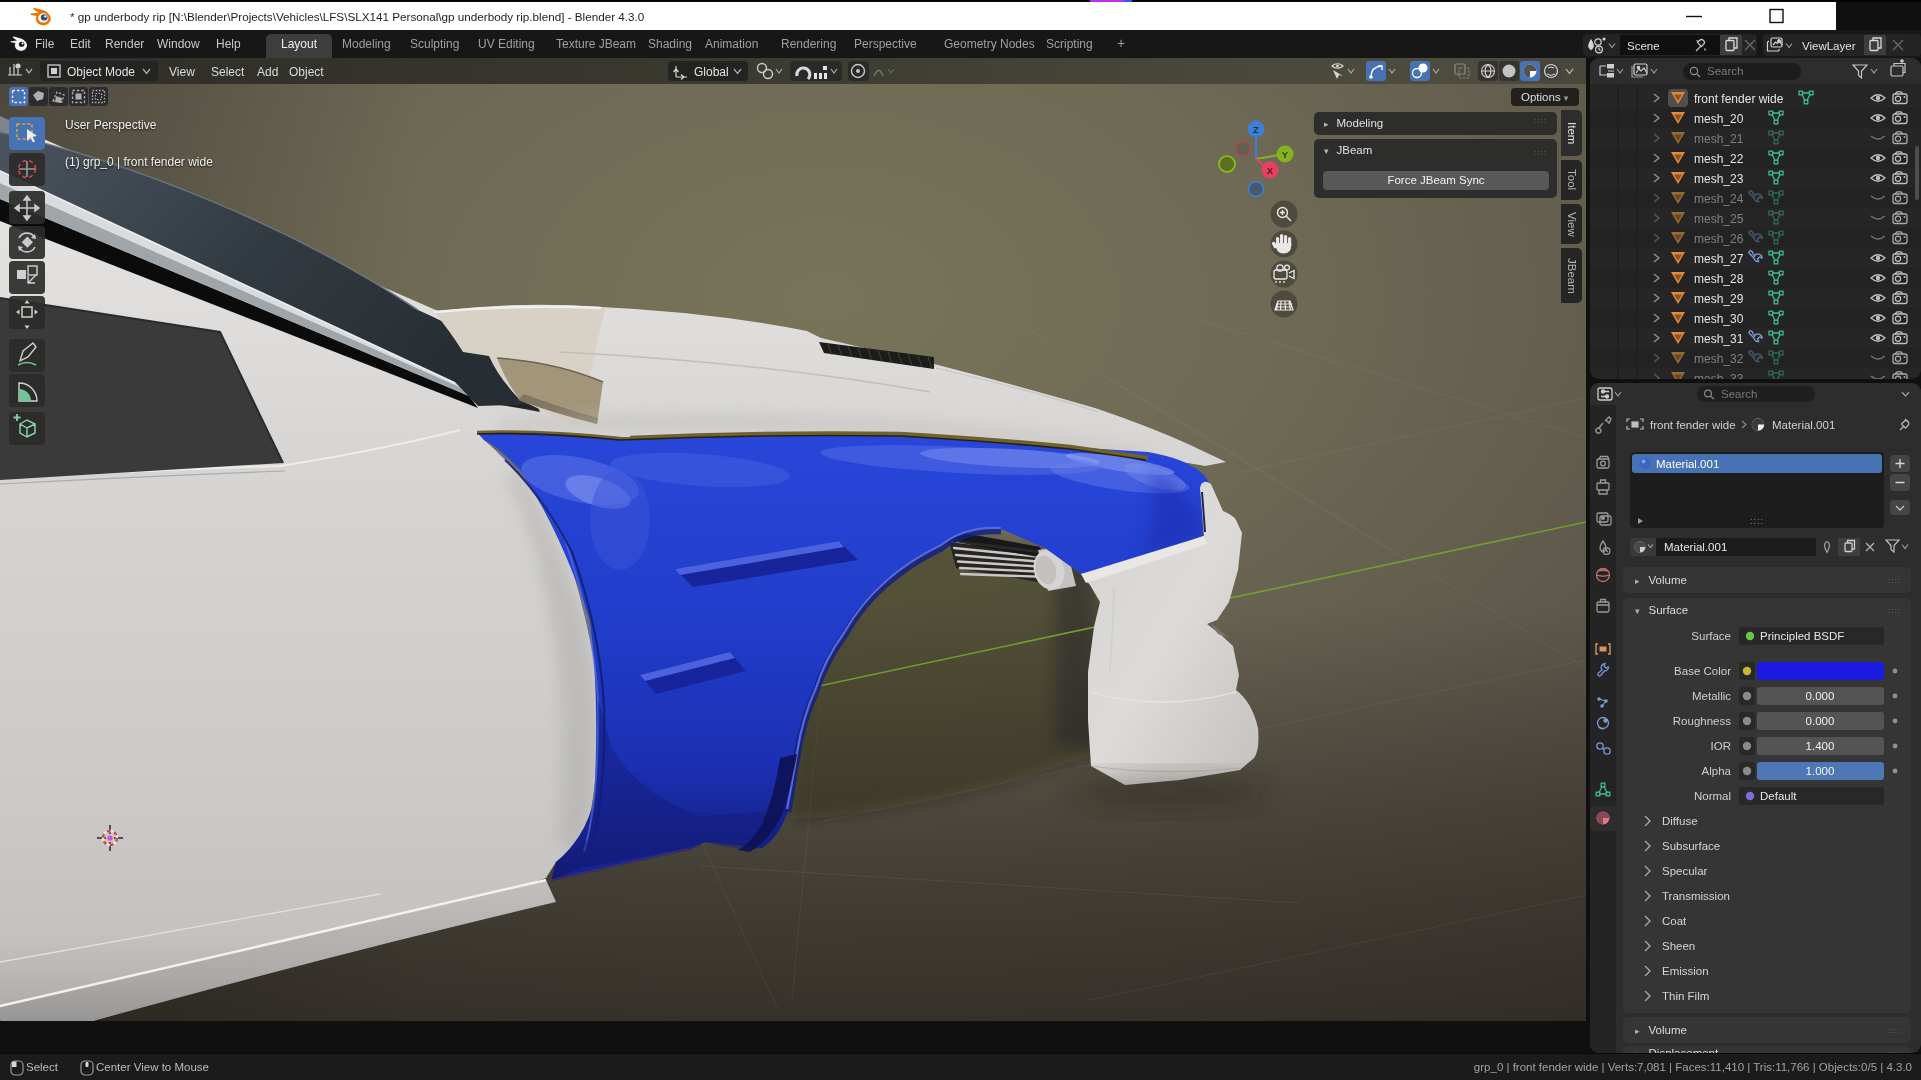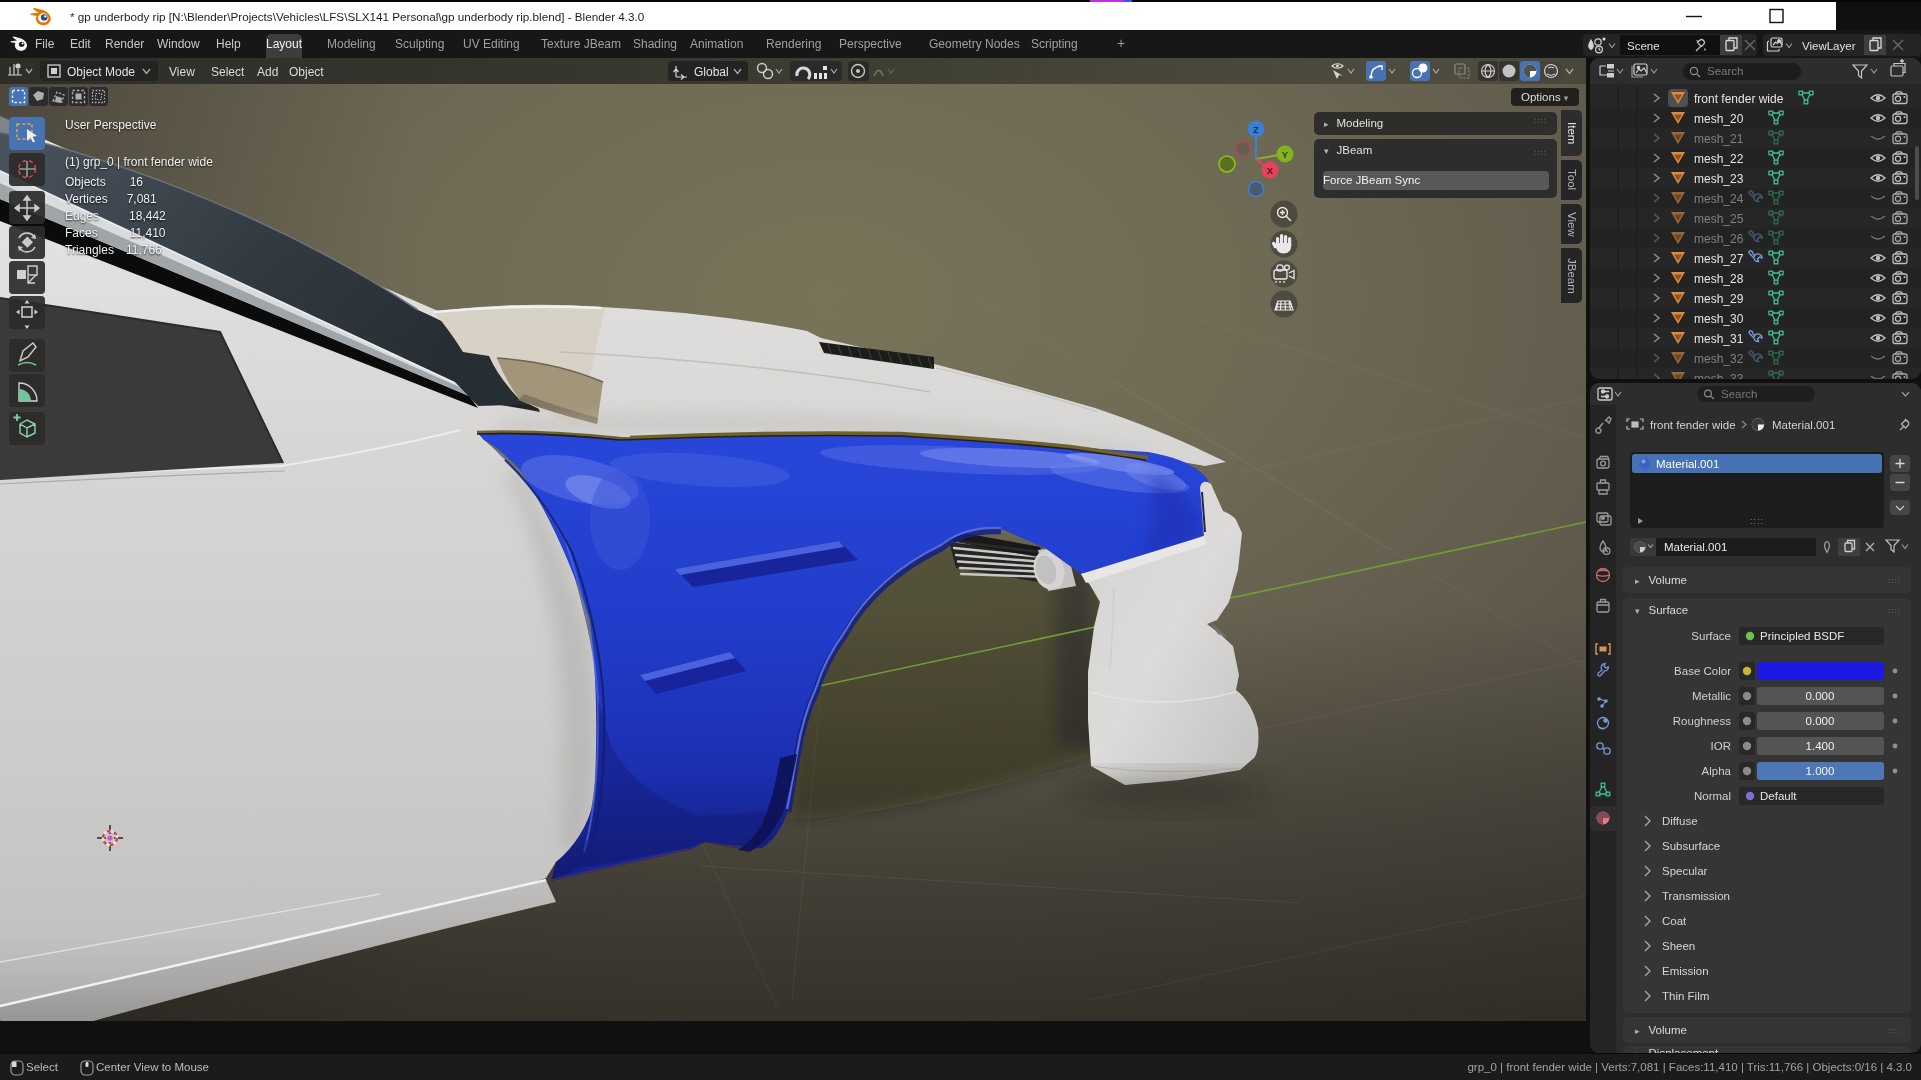--- a/index.html
+++ b/index.html
@@ -8,21 +8,21 @@
   .abs { position:absolute; }
   #root { position:relative; width:1921px; height:1080px; }
   
   #topstrip { left:0; top:0; width:1921px; height:2px; background:#040404; }
   #titlebar { left:0; top:2px; width:1836px; height:28px; background:#ffffff; }
   #title-text { left:70px; top:8px; font-size:11.7px; color:#1d1d1d; white-space:pre; }
   
   #menubar { left:0; top:30px; width:1921px; height:28px; background:#171717; }
   .mtxt { position:absolute; top:7px; font-size:12px; color:#c9c9c9; }
   .tab { position:absolute; top:4px; height:32px; line-height:21px; font-size:12px;
-    color:#a0a0a0; padding:0 0; border-radius:5px 5px 0 0; }
+    color:#a0a0a0; padding:0 15px; border-radius:5px 5px 0 0; }
   .tab.active { background:#3d3d3d; color:#efefef; }
   
   #viewport { left:0; top:58px; width:1586px; height:963px; border-radius:2px;
     overflow:hidden; background:#56524a; }
   #vheader { left:0; top:0; width:1586px; height:26px;
     background:linear-gradient(90deg,#2e2d28 0%,#35342d 30%,#3f3e33 55%,#4a483a 78%,#4e4c3f 92%,#49473c 100%); }
   
   #outliner { left:1590px; top:58px; width:331px; height:321px; border-radius:9px;
     background:#262626; overflow:hidden; }
   #props { left:1590px; top:383px; width:331px; height:670px; border-radius:9px;
@@ -458,27 +458,20 @@
           <g stroke="#8fd4b2" stroke-width="1.4" fill="none">
             <path d="M 11,307 l 7,-4 8,4 0,9 -8,4 -7,-4 z M 11,307 l 7,4 8,-4 M 18,311 l 0,9"></path>
           </g>
           <path d="M 8,297 l 0,7 M 4.5,300.5 l 7,0" stroke="#7ed0a8" stroke-width="1.8"></path>
         </g>
       </svg>
 
       <div class="abs" style="left:65px;top:60px;color:#f0f0f0;font-size:12px;text-shadow:0 1px 2px rgba(0,0,0,0.8)">
         <div>User Perspective</div>
         <div style="margin-top:23px">(1) grp_0 | front fender wide</div>
-        <div style="margin-top:5px;line-height:17px">
-          <div>Objects<span style="margin-left:24px">16</span></div>
-          <div>Vertices<span style="margin-left:19px">7,081</span></div>
-          <div>Edges<span style="margin-left:30px">18,442</span></div>
-          <div>Faces<span style="margin-left:32px">11,410</span></div>
-          <div>Triangles<span style="margin-left:12px">11,766</span></div>
-        </div>
       </div>
 
       <svg class="abs" style="left:1218px;top:55px" width="90" height="200" viewBox="0 0 90 200">
         <g stroke-width="2">
           <line x1="38" y1="46" x2="38" y2="16" stroke="#3d7fd4"></line>
           <line x1="38" y1="46" x2="67" y2="41" stroke="#84b322"></line>
           <line x1="38" y1="46" x2="52" y2="57" stroke="#e8415f"></line>
         </g>
         <circle cx="38" cy="16" r="8.5" fill="#3d7fd4"></circle>
         <text x="38" y="20" font-size="9.5" fill="#16324f" text-anchor="middle" font-weight="bold">Z</text>
@@ -522,21 +515,21 @@
         </g>
       </svg>
 
       <div class="abs" style="left:1314px;top:54px;width:243px;height:23px;background:rgba(42,42,42,0.95);border-radius:5px;color:#e0e0e0;font-size:11.5px;line-height:23px">
         <span style="margin-left:10px;color:#b5b5b5;font-size:9px">▸</span><span style="margin-left:8px">Modeling</span>
         <span style="position:absolute;right:10px;color:#777;letter-spacing:1px;font-size:8px;top:-3px">::::</span>
       </div>
       <div class="abs" style="left:1314px;top:81px;width:243px;height:59px;background:rgba(42,42,42,0.95);border-radius:5px;color:#e0e0e0;font-size:11.5px">
         <div style="height:22px;line-height:22px"><span style="margin-left:10px;color:#b5b5b5;font-size:9px">▾</span><span style="margin-left:8px">JBeam</span>
         <span style="position:absolute;right:10px;color:#777;letter-spacing:1px;font-size:8px;top:3px">::::</span></div>
-        <div style="position:absolute;left:9px;top:32px;width:226px;height:19px;background:#585858;border-radius:4px;line-height:19px;color:#f2f2f2">Force JBeam Sync</div>
+        <div style="position:absolute;left:9px;top:32px;width:226px;height:19px;background:#585858;border-radius:4px;text-align:center;line-height:19px;color:#f2f2f2">Force JBeam Sync</div>
       </div>
       <div class="abs" style="left:1561px;top:52px;width:21px;height:46px;background:#2d2d2d;border-radius:0 5px 5px 0;writing-mode:vertical-rl;text-align:center;font-size:11.5px;color:#e8e8e8;line-height:21px">Item</div>
       <div class="abs" style="left:1561px;top:102px;width:21px;height:40px;background:#252525;border-radius:0 5px 5px 0;writing-mode:vertical-rl;text-align:center;font-size:11.5px;color:#b4b4b4;line-height:21px">Tool</div>
       <div class="abs" style="left:1561px;top:146px;width:21px;height:40px;background:#252525;border-radius:0 5px 5px 0;writing-mode:vertical-rl;text-align:center;font-size:11.5px;color:#b4b4b4;line-height:21px">View</div>
       <div class="abs" style="left:1561px;top:190px;width:21px;height:55px;background:#252525;border-radius:0 5px 5px 0;writing-mode:vertical-rl;text-align:center;font-size:11.5px;color:#b4b4b4;line-height:21px">JBeam</div>
     </div>
   </div>
   <div id="outliner" class="abs">
     <div class="abs" style="left:0;top:0;width:331px;height:26px;background:#2d2d2d"></div>
     <svg class="abs" style="left:0;top:0" width="331" height="321" viewBox="0 0 331 321">
@@ -1080,21 +1073,21 @@
       <span style="position:absolute;right:10px;top:1px;color:#777;letter-spacing:1px;font-size:8px">::::</span>
     </div>
     <div class="abs" style="left:33px;top:663px;width:288px;height:26px;background:#353535;border-radius:5px;font-size:11.5px;color:#dcdcdc;line-height:15px">
       <span style="margin-left:12px;color:#b0b0b0;font-size:9px">▸</span><span style="margin-left:9px">Displacement</span>
       <span style="position:absolute;right:10px;top:0;color:#777;letter-spacing:1px;font-size:8px">::::</span>
     </div>
   </div>
   <div id="statusbar" class="abs">
     <div class="stxt" style="left:26px">Select</div>
     <div class="stxt" style="left:96px">Center View to Mouse</div>
-    <div class="stxt" style="right:9px;color:#a2a2a2">grp_0 | front fender wide | Verts:7,081 | Faces:11,410 | Tris:11,766 | Objects:0/16 | 4.3.0</div>
+    <div class="stxt" style="right:9px;color:#a2a2a2">grp_0 | front fender wide | Verts:7,081 | Faces:11,410 | Tris:11,766 | Objects:0/5 | 4.3.0</div>
     <svg class="abs" style="left:10px;top:6px" width="14" height="16" viewBox="0 0 14 16">
       <rect x="1" y="1" width="12" height="14" rx="4" fill="none" stroke="#9a9a9a" stroke-width="1.2"></rect>
       <path d="M 2,2 Q 2,1.5 4,1.5 L 6.5,1.5 L 6.5,7 L 2,7 Z" fill="#d8d8d8"></path>
     </svg>
     <svg class="abs" style="left:80px;top:6px" width="14" height="16" viewBox="0 0 14 16">
       <rect x="1" y="1" width="12" height="14" rx="4" fill="none" stroke="#9a9a9a" stroke-width="1.2"></rect>
       <rect x="5.5" y="2" width="3" height="5" rx="1" fill="#d8d8d8"></rect>
     </svg>
   </div>
 </div>

